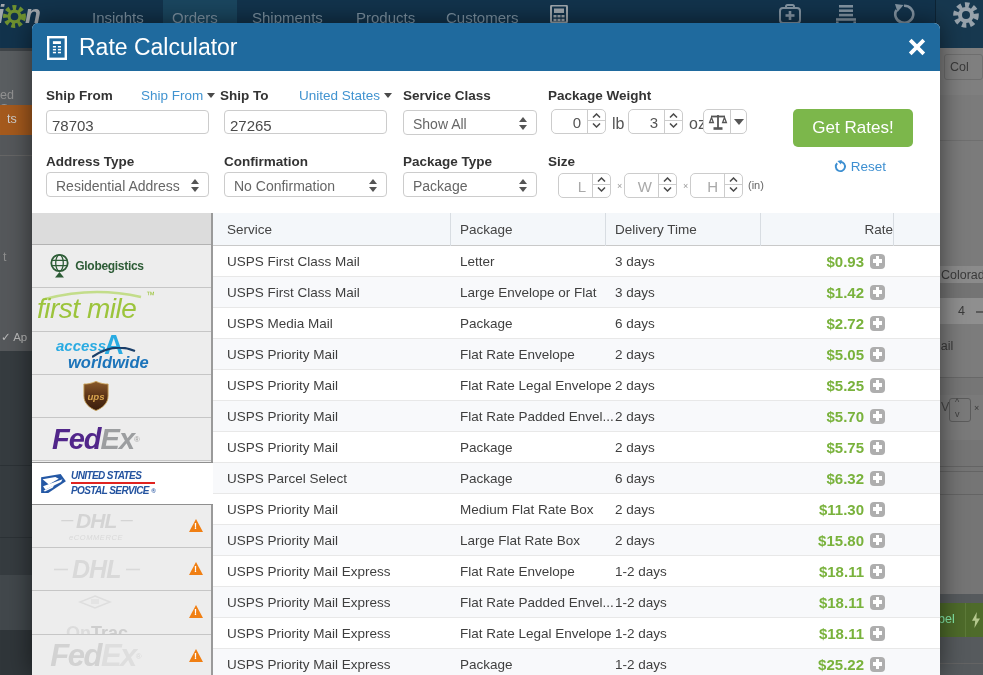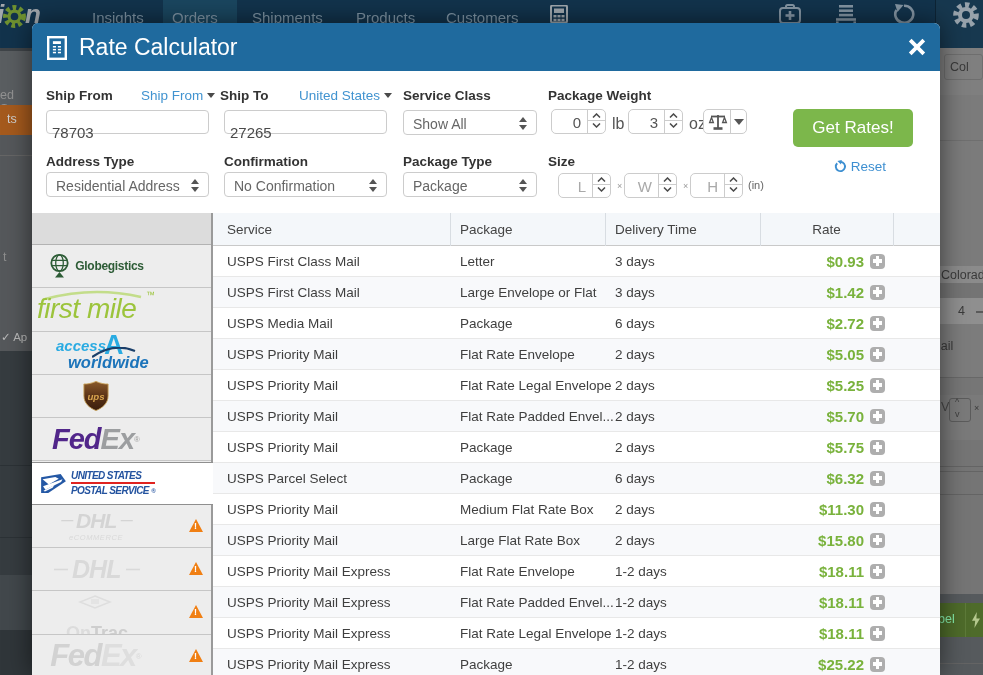--- a/index.html
+++ b/index.html
@@ -15,21 +15,21 @@
 
 .rs{position:absolute;width:43px;left:940px;}
 .rstxt{position:absolute;font-size:12.5px;color:#3a3a3a;}
 
 #modal{position:absolute;left:32px;top:23px;width:908px;height:652px;background:#fff;border-radius:6px 6px 0 0;box-shadow:0 0 26px rgba(0,0,0,0.55);}
 #mhead{position:absolute;left:0;top:0;width:908px;height:48px;background:#1f6a9e;border-radius:6px 6px 0 0;}
 #mtitle{position:absolute;left:47px;top:11px;color:#fff;font-size:23px;}
 .lbl{position:absolute;font-size:13.5px;font-weight:bold;color:#333;}
 .link{position:absolute;font-size:13.5px;color:#4193d0;}
 .caret{display:inline-block;width:0;height:0;border-left:4.5px solid transparent;border-right:4.5px solid transparent;border-top:5px solid #4a4a4a;margin-left:4px;vertical-align:2px;}
-.inp{position:absolute;height:24px;background:#fff;border:1px solid #ccc;border-radius:4px;font-size:15px;color:#4a4a4a;padding:11px 0 0 5px;line-height:22px;}
+.inp{position:absolute;height:24px;background:#fff;border:1px solid #ccc;border-radius:4px;font-size:15px;color:#4a4a4a;padding:4px 0 0 5px;line-height:22px;}
 .sel{position:absolute;height:25px;background:#fff;border:1px solid #ccc;border-radius:4px;font-size:14px;color:#666;padding:3px 0 0 9px;line-height:20px;}
 .updown{position:absolute;right:9px;top:6px;width:8px;}
 .updown .tu{position:absolute;left:0;top:0;width:0;height:0;border-left:4px solid transparent;border-right:4px solid transparent;border-bottom:5px solid #555;}
 .updown .td{position:absolute;left:0;top:8px;width:0;height:0;border-left:4px solid transparent;border-right:4px solid transparent;border-top:5px solid #555;}
 .sgroup{position:absolute;height:25px;background:#fff;border:1px solid #ccc;border-radius:5px;}
 .sgroup .sval{position:absolute;right:24px;top:4px;font-size:15px;}
 .spinner{position:absolute;right:0;top:0;bottom:0;width:18px;border-left:1px solid #ccc;text-align:center;}
 .spinner svg{display:block;margin:2.5px auto 0;}
 .spinner i{display:block;height:0;border-top:1px solid #ccc;margin:2px 0 2px 0;}
 .unit{position:absolute;font-size:16px;color:#555;}
@@ -404,21 +404,21 @@
           </div>
           <span class="warn"></span>
         </div>
 </div>
 
 <div id="tbl">
 <div id="thead">
           <span style="left:14px">Service</span>
           <span style="left:247px">Package</span>
           <span style="left:402px">Delivery Time</span>
-          <span style="left:547px;width:133px;text-align:center;">Rate</span>
+          <span style="left:547px;width:133px;text-align:right;">Rate</span>
           <div class="vb" style="left:237px"></div>
           <div class="vb" style="left:392px"></div>
           <div class="vb" style="left:547px"></div>
           <div class="vb" style="left:680px"></div>
         </div>
 <div class="trow" style="top:33px">
 <span class="c1">USPS First Class Mail</span>
           <span class="c2">Letter</span>
           <span class="c3">3 days</span>
 <span class="rate">$0.93</span>

